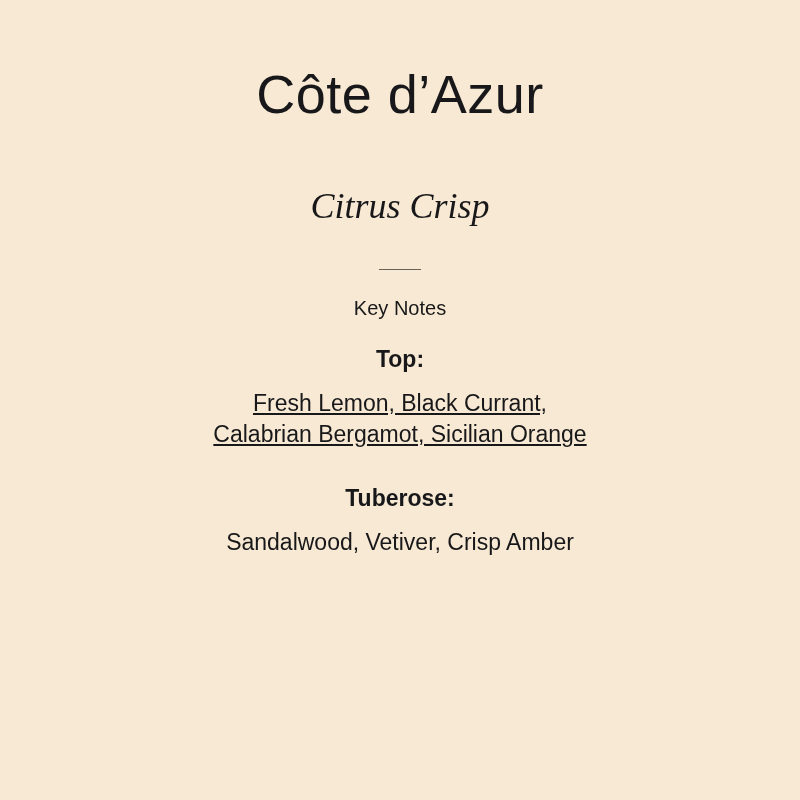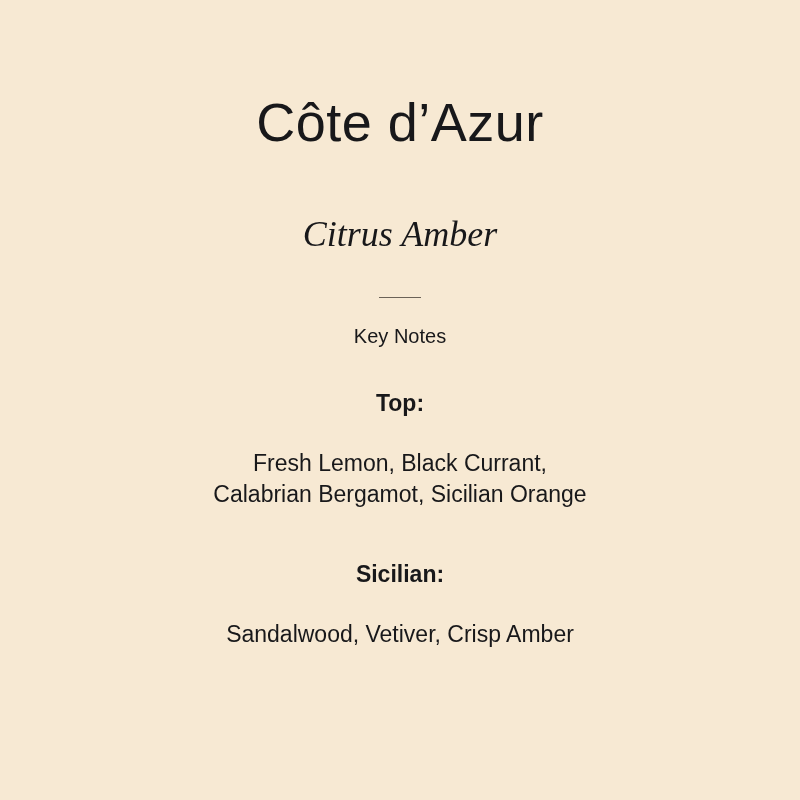--- a/index.html
+++ b/index.html
@@ -15,21 +15,21 @@
     overflow: hidden;
   }
   .card {
     width: 800px;
     height: 800px;
     box-sizing: border-box;
     background: #f7e9d3;
     display: flex;
     flex-direction: column;
     align-items: center;
-    padding-top: 94px;
+    padding-top: 66px;
   }
   .product-title {
     font-size: 54px;
     font-weight: 400;
     letter-spacing: 0.5px;
     line-height: 1.05;
     text-align: center;
     color: #18181a;
     margin: 0;
   }
@@ -58,56 +58,56 @@
     padding-top: 27px;
   }
   .note-block {
     text-align: center;
     width: 100%;
   }
   .note-label {
     font-size: 23px;
     font-weight: 700;
     color: #18181a;
-    margin: 16px;
+    margin: 0;
     line-height: 1.3;
   }
   .note-values {
     font-size: 23px;
     font-weight: 400;
     color: #18181a;
     margin: 0;
     line-height: 1.38;
     white-space: pre-line;
   }
   .block-top { padding-top: 25px; }
-  .block-top .note-values { padding-top: 13px; }
+  .block-top .note-values { padding-top: 13px; text-decoration: underline; }
   .block-middle { padding-top: 31px; }
   .block-middle .note-values { padding-top: 13px; }
   .block-drydown { padding-top: 33px; }
   .block-drydown .note-values { padding-top: 13px; }
 </style>
 </head>
 <body>
 
 <div class="card">
 
   <h1 class="product-title">Côte d’Azur</h1>
 
-  <h2 class="product-subtitle">Citrus Amber</h2>
+  <h2 class="product-subtitle">Citrus Crisp</h2>
 
   <div class="divider"></div>
 
   <h3 class="key-notes-heading">Key Notes</h3>
 
   <div class="note-block block-top">
     <div class="note-label">Top:</div>
     <div class="note-values">Fresh Lemon, Black Currant,
 Calabrian Bergamot, Sicilian Orange</div>
   </div>
 
 
   <div class="note-block block-drydown">
-    <div class="note-label">Sicilian:</div>
+    <div class="note-label">Tuberose:</div>
     <div class="note-values">Sandalwood, Vetiver, Crisp Amber</div>
   </div>
 
 </div>
 
 </body></html>

